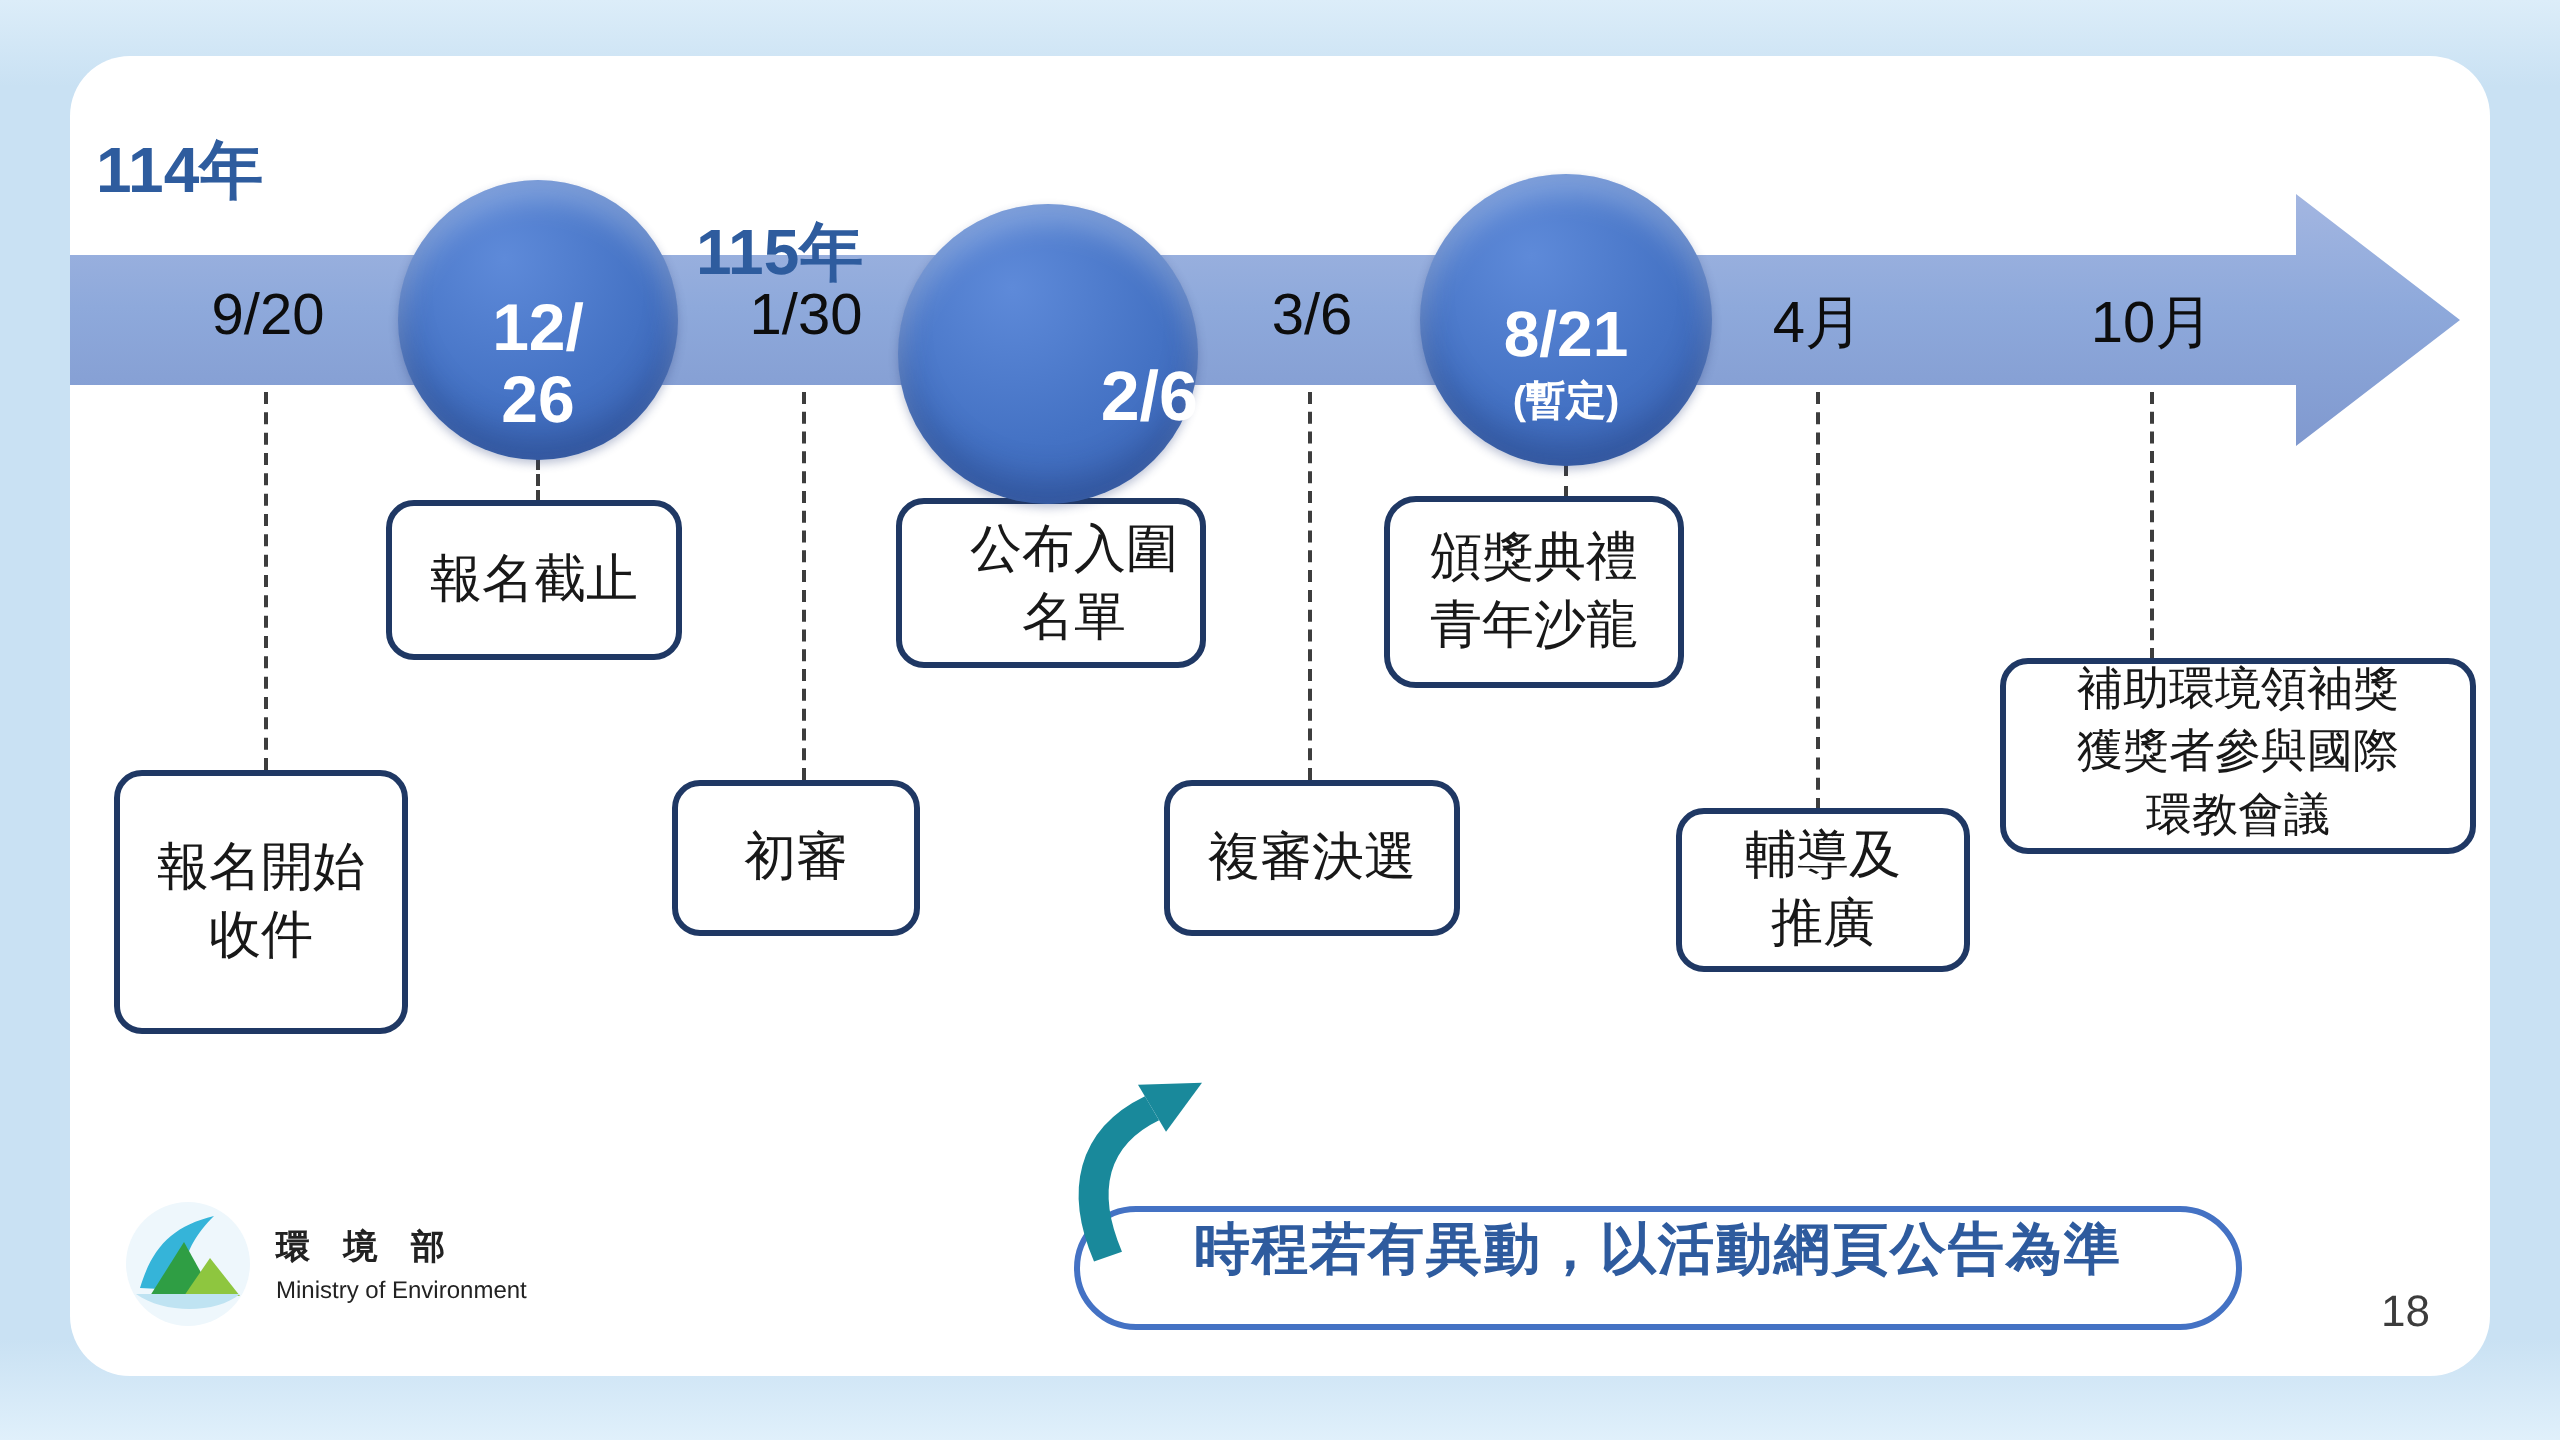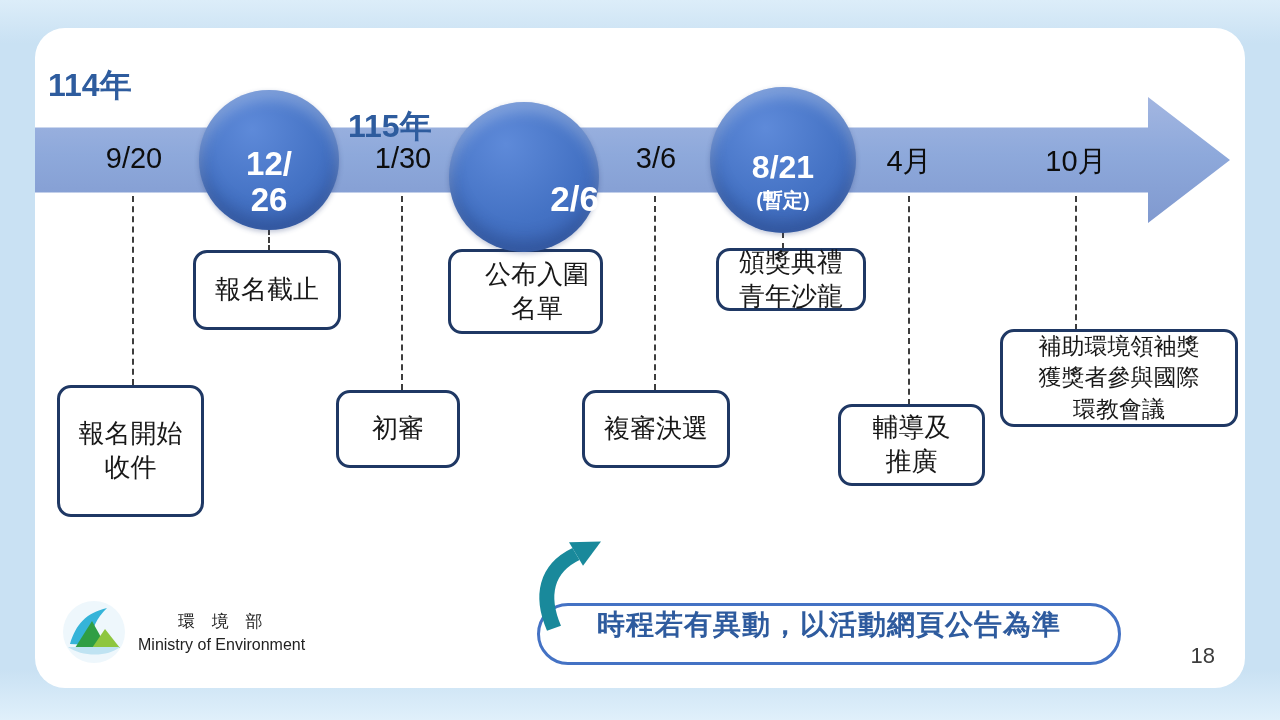--- a/index.html
+++ b/index.html
@@ -64,34 +64,34 @@
 
   .ebox {
     position:absolute; background:#fff; border:3px solid #1f3864; border-radius:14px;
     display:flex; align-items:center; justify-content:center; text-align:center; z-index:2;
   }
   .ebox-label {
     white-space:pre-line; font-size:26px; color:#181818; line-height:1.3; font-weight:500;
   }
   .box-signup-close { left:193px;  top:250px; width:148px; height:80px;text-align:center;  }
   .box-finalist     { left:448px;  top:249px; width:155px; height:85px;padding-left:23px;  }
-  .box-ceremony     { left:716px;  top:248px; width:150px; height:63px;  }
+  .box-ceremony     { left:692px;  top:248px; width:150px; height:96px;border-radius:16px;  }
   .box-signup-open  { left:57px;   top:385px; width:147px; height:132px; }
   .box-first-review { left:336px;  top:390px; width:124px; height:78px;  }
   .box-final-review { left:582px;  top:390px; width:148px; height:78px;  }
   .box-guidance     { left:838px;  top:404px; width:147px; height:82px;  }
-  .box-subsidy      { left:1000px; top:329px; width:238px; height:98px;  }
+  .box-subsidy      { left:1000px; top:329px; width:238px; height:98px;font-family:Liberation Mono, monospace;  }
   .box-subsidy .ebox-label { font-size:23px; line-height:1.35; }
 
   .logo-wrap {
     position:absolute; left:62px; top:600px; display:flex; align-items:center; gap:12px; z-index:2;
   }
   .logo-mark { width:64px; height:64px; }
-  .logo-zh { font-size:17px; letter-spacing:6px; color:#222; font-weight:400;margin-left:40px; }
-  .logo-en { font-size:16px; color:#222; margin-top:3px; }
+  .logo-zh { font-size:17px; letter-spacing:6px; color:#222; font-weight:700; }
+  .logo-en { font-size:12px; color:#222; margin-top:3px; }
 
   .notice {
     position:absolute; left:537px; top:603px; width:584px; height:62px;
     border:3px solid #4472c4; border-radius:32px; background:#fff;
     display:flex; align-items:flex-start; justify-content:center; z-index:2;
   }
   .notice-text {
     font-size:28px; font-weight:bold; color:#2e5b9e; letter-spacing:1px; white-space:nowrap;
   }
   .teal-arrow { position:absolute; left:534px; top:536px; width:80px; height:95px; z-index:3; }

